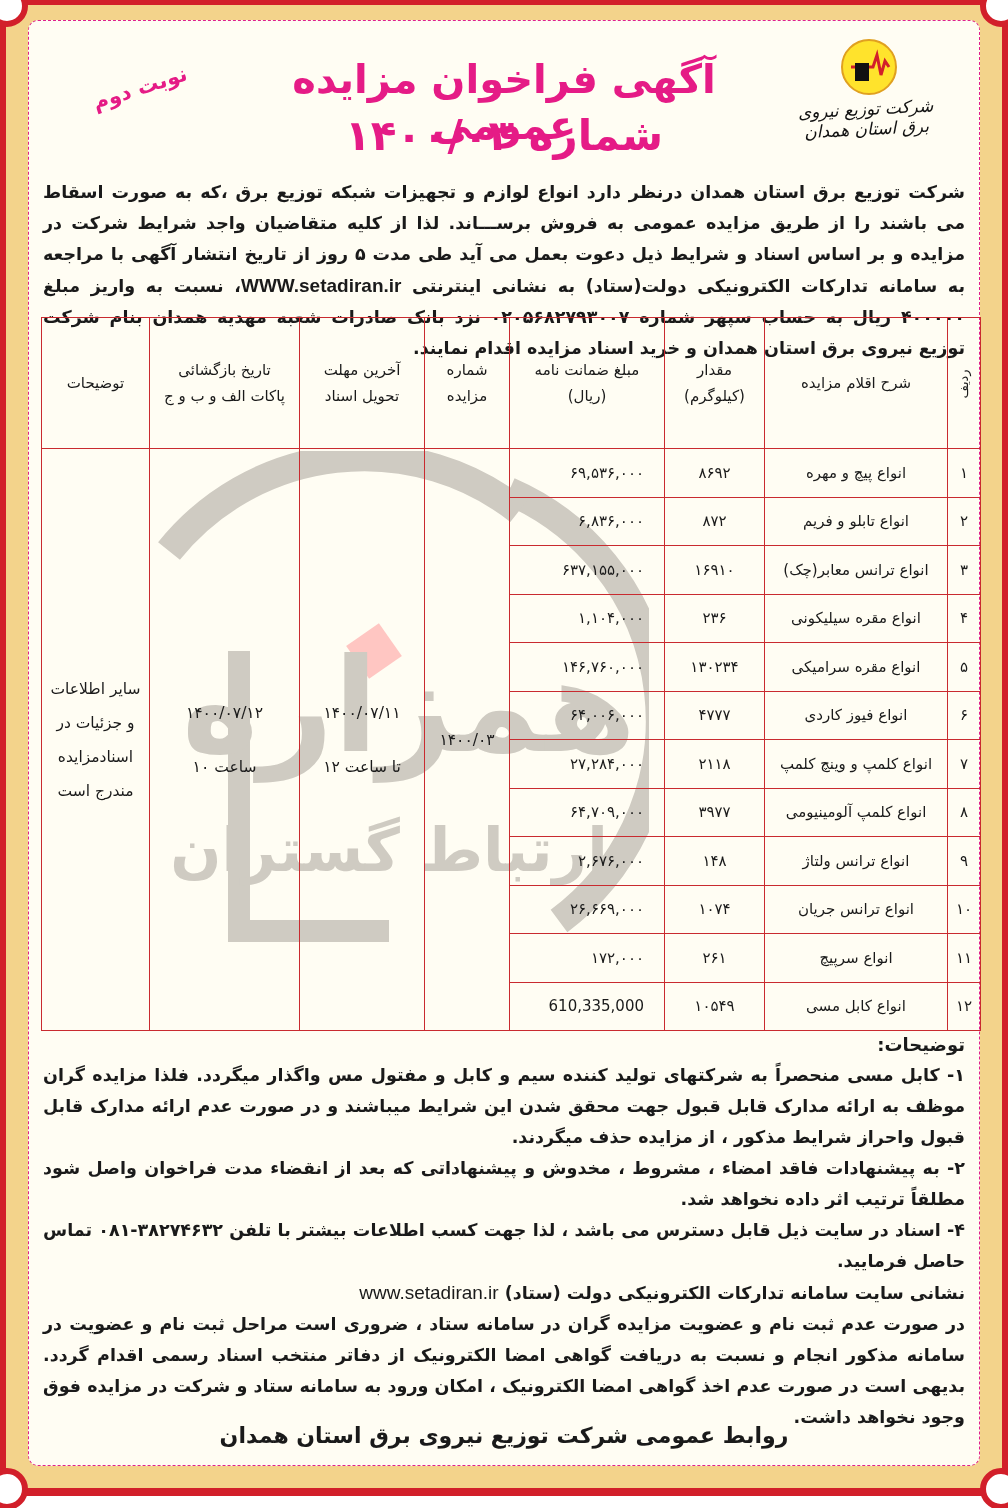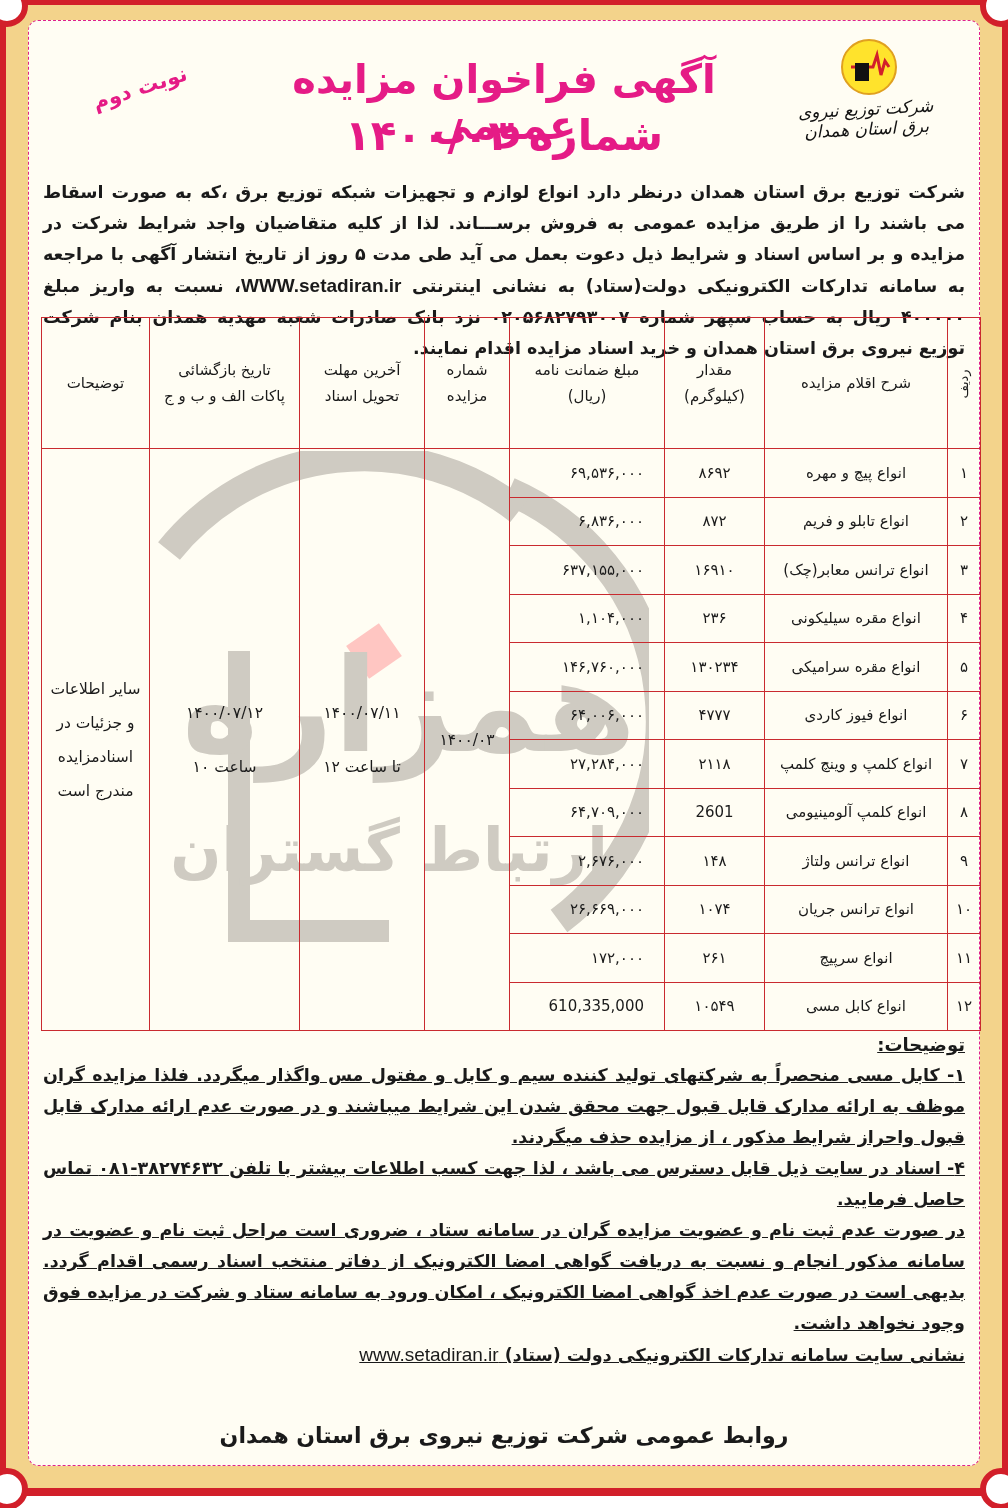--- a/index.html
+++ b/index.html
@@ -31,21 +31,21 @@
   .title2 { top:90px; font-size:42px; }
   .badge { position:absolute; left:62px; top:55px; color:#e51b86; font-size:21px; font-weight:bold; transform:rotate(-18deg); }
   .intro { position:absolute; top:156px; left:14px; right:14px; font-size:17.5px; line-height:31px; font-weight:bold; text-align:justify; text-align-last:right; }
   .intro .url { font-family:"Liberation Sans", sans-serif; font-weight:bold; font-size:19px; }
   table.items { position:absolute; left:12px; top:296px; width:940px; border-collapse:collapse; font-size:15px; }
   table.items th, table.items td { border:1.5px solid #c92a2f; text-align:center; font-weight:normal; }
   table.items th { height:128px; font-size:15px; line-height:26px; }
   table.items td { height:45.5px; }
   table.items td.amt { text-align:right; padding-right:20px; direction:ltr; unicode-bidi:bidi-override; }
   table.items td.merged { font-size:15.5px; line-height:34px; vertical-align:middle; }
-  .notes { position:absolute; top:1008px; left:14px; right:14px; font-size:17.5px; line-height:31px; font-weight:bold; text-align:justify; text-align-last:right;text-decoration:underline; }
+  .notes { position:absolute; top:1008px; left:14px; right:14px; font-size:17.5px; line-height:31px; font-weight:bold; text-align:justify; text-align-last:right; }
   .notes p { margin:0; }
   .notes .title { font-size:18px; }
   .notes .url2 { font-family:"Liberation Sans", sans-serif; font-weight:normal; font-size:19px; }
   .footer { position:absolute; left:0; right:0; top:1402px; text-align:center; font-size:22px; font-weight:bold; }
 </style>
 </head>
 <body>
 
 <div class="outer">
   <div class="corner tl"></div>
@@ -169,21 +169,21 @@
           </tr>
           <tr>
             <td>۷</td>
             <td>انواع کلمپ و وینچ کلمپ</td>
             <td>۲۱۱۸</td>
             <td class="amt">۲۷,۲۸۴,۰۰۰</td>
           </tr>
           <tr>
             <td>۸</td>
             <td>انواع کلمپ آلومینیومی</td>
-            <td>2601</td>
+            <td>۳۹۷۷</td>
             <td class="amt">۶۴,۷۰۹,۰۰۰</td>
           </tr>
           <tr>
             <td>۹</td>
             <td>انواع ترانس ولتاژ</td>
             <td>۱۴۸</td>
             <td class="amt">۲,۶۷۶,۰۰۰</td>
           </tr>
           <tr>
             <td>۱۰</td>
@@ -202,20 +202,21 @@
             <td>انواع کابل مسی</td>
             <td>۱۰۵۴۹</td>
             <td class="amt">610,335,000</td>
           </tr>
         </tbody>
     </table>
 
     <div class="notes">
       <p class="title">توضیحات:</p>
       <p>۱- کابل مسی منحصراً به شرکتهای تولید کننده سیم و کابل و مفتول مس واگذار میگردد. فلذا مزایده گران موظف به ارائه مدارک قابل قبول جهت محقق شدن این شرایط میباشند و در صورت عدم ارائه مدارک قابل قبول واحراز شرایط مذکور ، از مزایده حذف میگردند.</p>
+      <p>۲- به پیشنهادات فاقد امضاء ، مشروط ، مخدوش و پیشنهاداتی که بعد از انقضاء مدت فراخوان واصل شود مطلقاً ترتیب اثر داده نخواهد شد.</p>
       <p>۴- اسناد در سایت ذیل قابل دسترس می باشد ، لذا جهت کسب اطلاعات بیشتر با تلفن ۳۸۲۷۴۶۳۲-۰۸۱ تماس حاصل فرمایید.</p>
+      <p><span>نشانی سایت سامانه تدارکات الکترونیکی دولت (ستاد) </span><span class="url2" dir="ltr">www.setadiran.ir</span></p>
       <p>در صورت عدم ثبت نام و عضویت مزایده گران در سامانه ستاد ، ضروری است مراحل ثبت نام و عضویت در سامانه مذکور انجام و نسبت به دریافت گواهی امضا الکترونیک از دفاتر منتخب اسناد رسمی اقدام گردد. بدیهی است در صورت عدم اخذ گواهی امضا الکترونیک ، امکان ورود به سامانه ستاد و شرکت در مزایده فوق وجود نخواهد داشت.</p>
-      <p><span>نشانی سایت سامانه تدارکات الکترونیکی دولت (ستاد) </span><span class="url2" dir="ltr">www.setadiran.ir</span></p>
     </div>
 
     <div class="footer">روابط عمومی شرکت توزیع نیروی برق استان همدان</div>
   </div>
 </div>
 
 </body></html>

